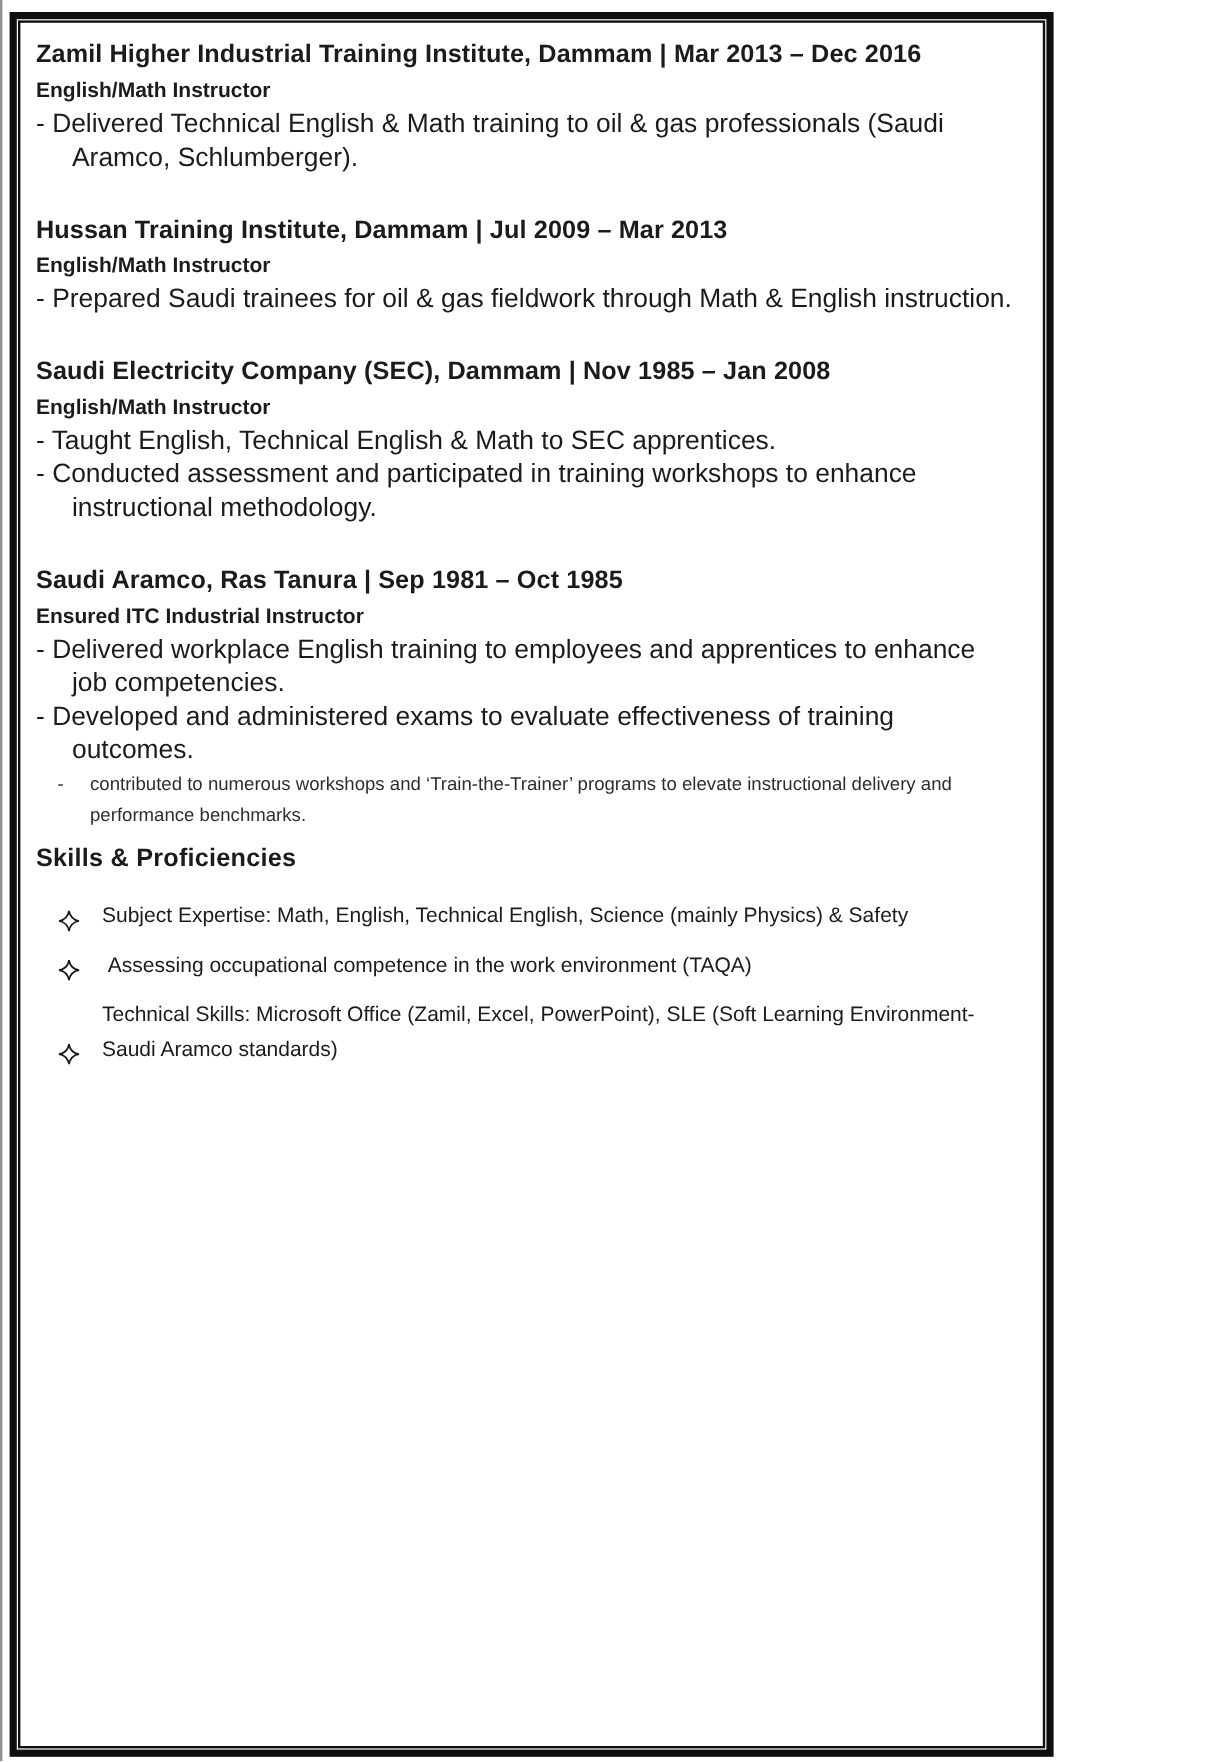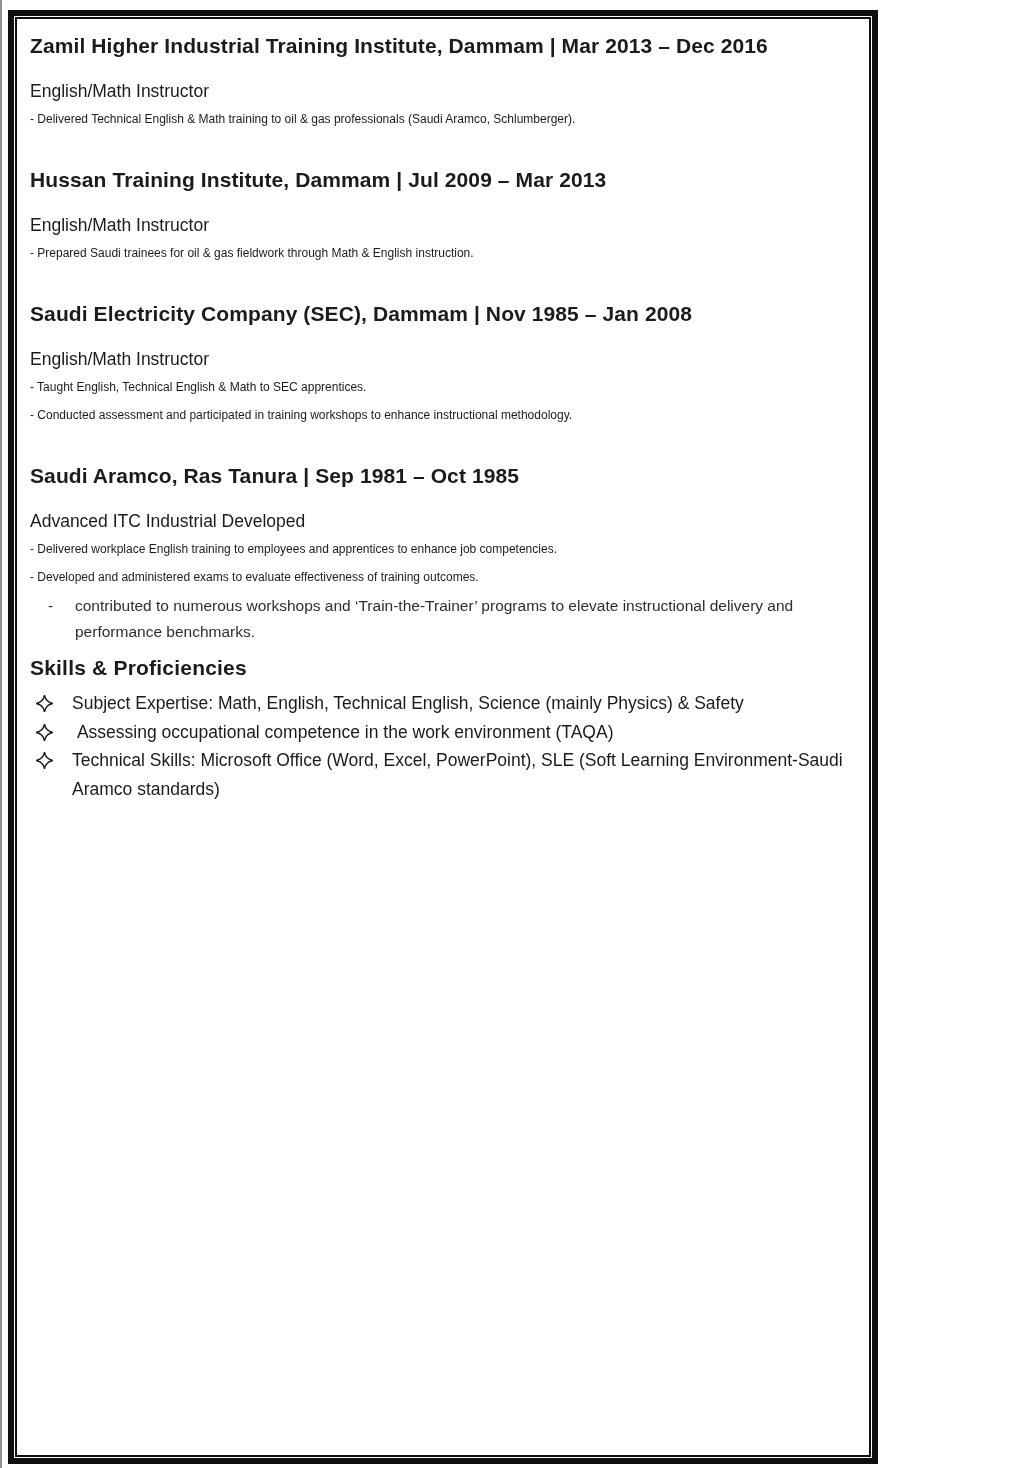--- a/index.html
+++ b/index.html
@@ -28,45 +28,46 @@
     left:17px;top:19px;right:9px;bottom:13px;
     padding:12px 24px 0 13px;
     box-sizing:border-box;
   }
   .job{margin:0 0 32px 0;}
   .job-title{
     font-size:21px;font-weight:bold;line-height:30px;
     letter-spacing:0.1px;
   }
   .job-role{
-    font-size:17.5px;font-weight:normal;line-height:28px;margin-top:16px;
+    font-size:17.5px;font-weight:bold;line-height:28px;
   }
   .job-bullet{
-    font-size:12px;line-height:28px;
+    font-size:22px;line-height:28px;
     padding-left:30px;text-indent:-30px;
     margin:0;
   }
   .job-last{margin-bottom:4px;}
   .w-tight{max-width:935px;}
   .sub-note{
     display:flex;
     font-size:15.5px;line-height:26px;color:#2e2e2e;
     margin:2px 0 0 0;
   }
   .sub-note-marker{flex:0 0 27px;margin-left:18px;}
   .sub-note-text{flex:1;}
   .skills-heading{
     font-size:21px;font-weight:bold;line-height:38px;
     margin:0 0 2px 0;
     letter-spacing:0.2px;
   }
   .skill{
     display:flex;
     font-size:17.5px;line-height:28.5px;
-    margin:0;
+    margin:13px;
+    align-items:flex-end;
   }
   .skill-glyph{
     flex:0 0 37px;padding-left:5px;
     display:flex;align-items:flex-start;
     padding-top:5px;
   }
   .skill-text{flex:1;white-space:pre-wrap;}
 </style>
 </head>
 <body>
@@ -92,21 +93,21 @@
 
     <section class="job">
       <div class="job-title">Saudi Electricity Company (SEC), Dammam | Nov 1985 – Jan 2008</div>
       <div class="job-role">English/Math Instructor</div>
       <p class="job-bullet">- Taught English, Technical English &amp; Math to SEC apprentices.</p>
       <p class="job-bullet">- Conducted assessment and participated in training workshops to enhance instructional methodology.</p>
     </section>
 
     <section class="job job-last">
       <div class="job-title">Saudi Aramco, Ras Tanura | Sep 1981 – Oct 1985</div>
-      <div class="job-role">Advanced ITC Industrial Developed</div>
+      <div class="job-role">Ensured ITC Industrial Instructor</div>
       <p class="job-bullet">- Delivered workplace English training to employees and apprentices to enhance job competencies.</p>
       <p class="job-bullet">- Developed and administered exams to evaluate effectiveness of training outcomes.</p>
       <div class="sub-note">
         <span class="sub-note-marker">-</span>
         <span class="sub-note-text">contributed to numerous workshops and ‘Train-the-Trainer’ programs to elevate instructional delivery and performance benchmarks.</span>
       </div>
     </section>
 
     <section>
       <div class="skills-heading">Skills &amp; Proficiencies</div>
@@ -129,19 +130,19 @@
         </span>
         <span class="skill-text"> Assessing occupational competence in the work environment (TAQA)</span>
       </div>
 
       <div class="skill">
         <span class="skill-glyph">
           <svg width="19" height="19" viewBox="0 0 24 24">
               <path d="M12 1.5 Q13.6 10.4 22.5 12 Q13.6 13.6 12 22.5 Q10.4 13.6 1.5 12 Q10.4 10.4 12 1.5 Z" fill="none" stroke="#1b1b1b" stroke-width="1.8"></path>
             </svg>
         </span>
-        <span class="skill-text">Technical Skills: Microsoft Office (Word, Excel, PowerPoint), SLE (Soft Learning Environment-Saudi Aramco standards)</span>
+        <span class="skill-text">Technical Skills: Microsoft Office (Zamil, Excel, PowerPoint), SLE (Soft Learning Environment-Saudi Aramco standards)</span>
       </div>
 
     </section>
 
   </div>
 </div>
 
 </body></html>

